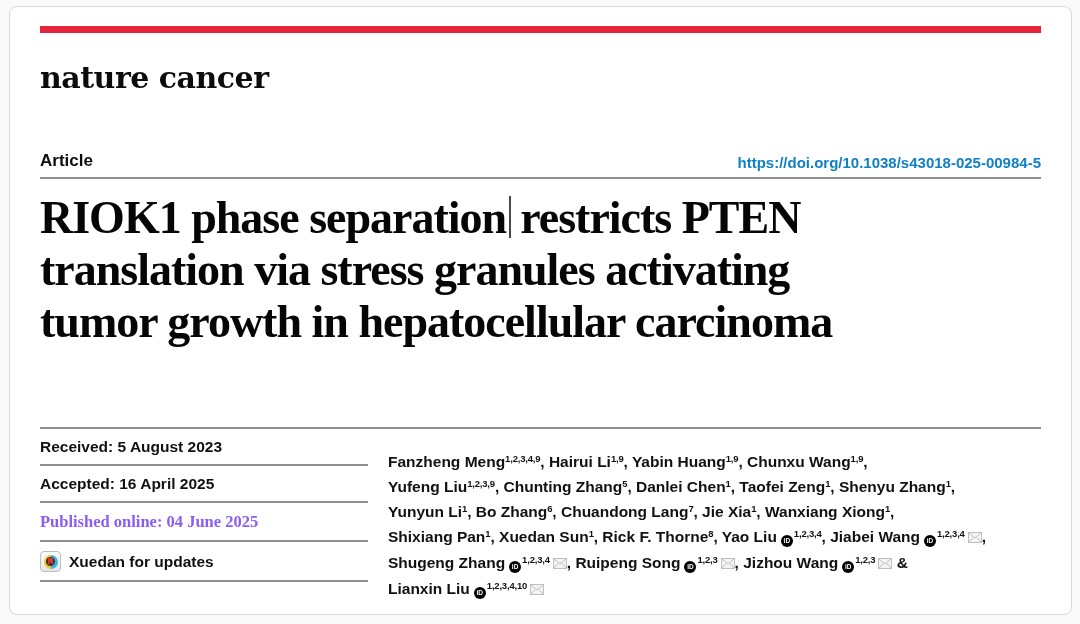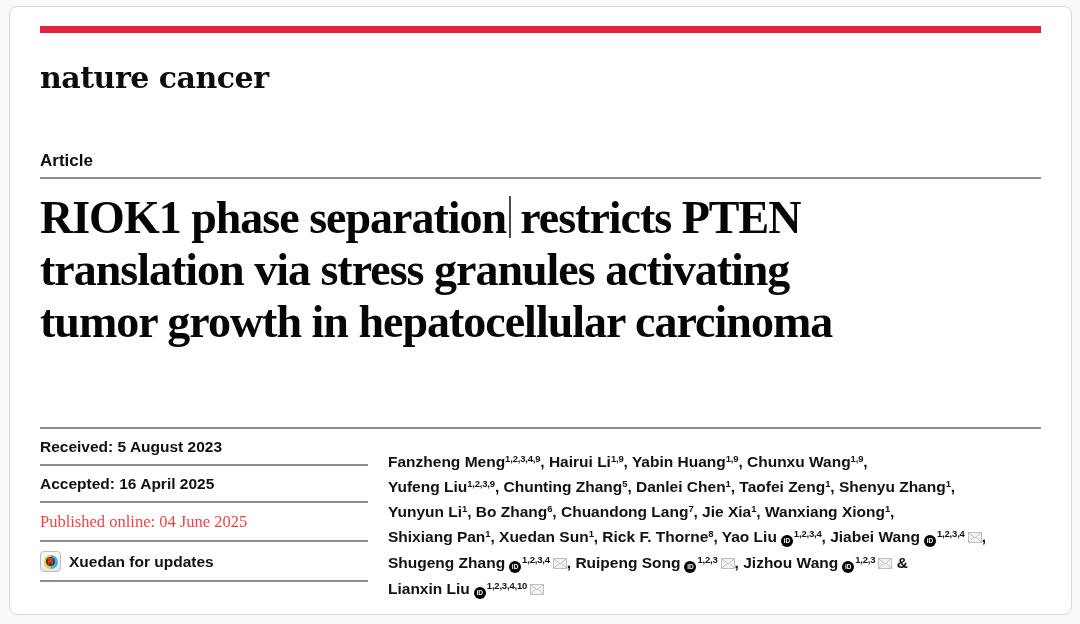--- a/index.html
+++ b/index.html
@@ -82,21 +82,21 @@
   }
   .meta-col{width:328px;flex:none;}
   .meta-row{
     border-bottom:2px solid var(--rule-gray);
     padding:9px 0 8px 0;
     font-weight:700;font-size:15.5px;color:#111;
     display:flex;align-items:center;
   }
   .meta-row.serif-row{
     font-family:"Liberation Serif",serif;
-    font-weight:400;font-size:16.5px;color:#ef4444;
+    font-weight:700;font-size:16.5px;color:#8b5cf6;
   }
   .cfu-icon{
     width:21px;height:21px;flex:none;
     border:1px solid #bdbdbd;border-radius:4px;
     background:linear-gradient(#fbfbfb,#e7e7e7);
     display:flex;align-items:center;justify-content:center;
     margin-right:8px;
   }
   .cfu-circle{
     width:14px;height:14px;border-radius:50%;
@@ -143,20 +143,21 @@
 
 <div class="page-card">
   <div class="content">
 
     <div class="brand-bar"></div>
 
     <div class="journal-name">nature cancer</div>
 
     <div class="article-row">
       <span class="article-label">Article</span>
+      <a class="doi-link" href="#">https://doi.org/10.1038/s43018-025-00984-5</a>
     </div>
 
     <div class="article-rule"></div>
 
     <div class="title-block">
       <div class="title-line"><span>RIOK1 phase separation</span><span class="text-cursor"></span><span>restricts PTEN</span></div>
       <div class="title-line">translation via stress granules activating</div>
       <div class="title-line">tumor growth in hepatocellular carcinoma</div>
     </div>
 

